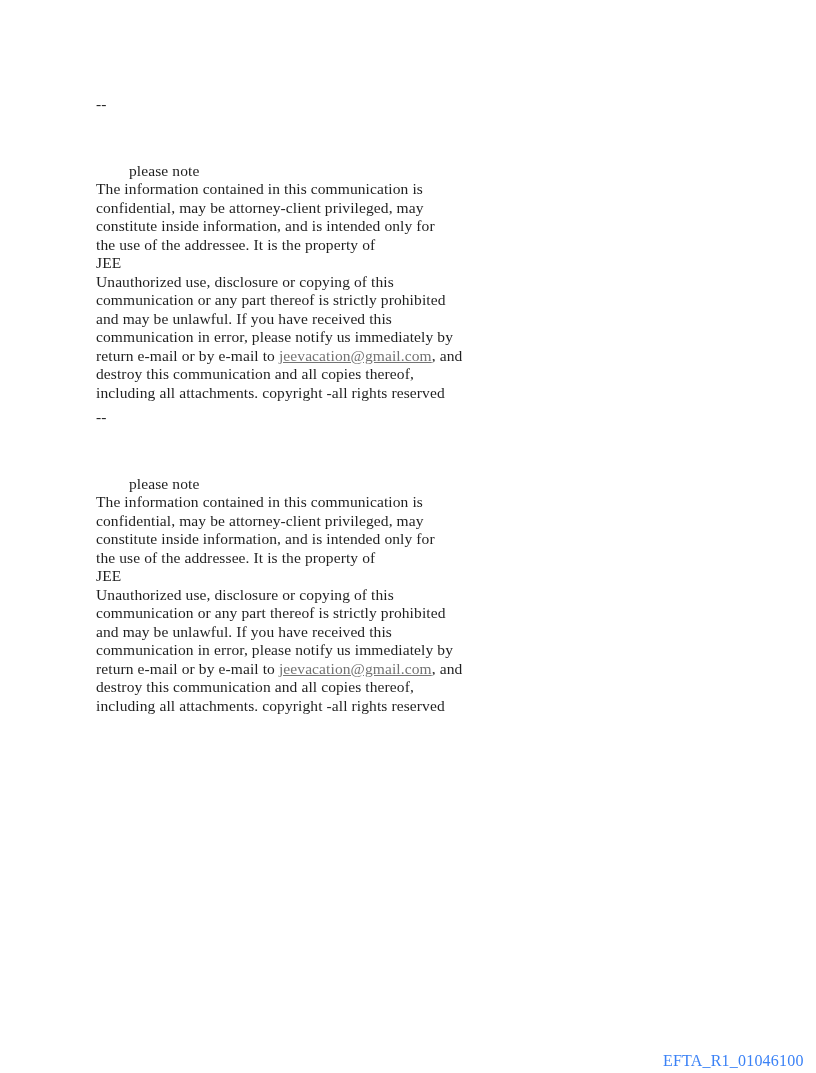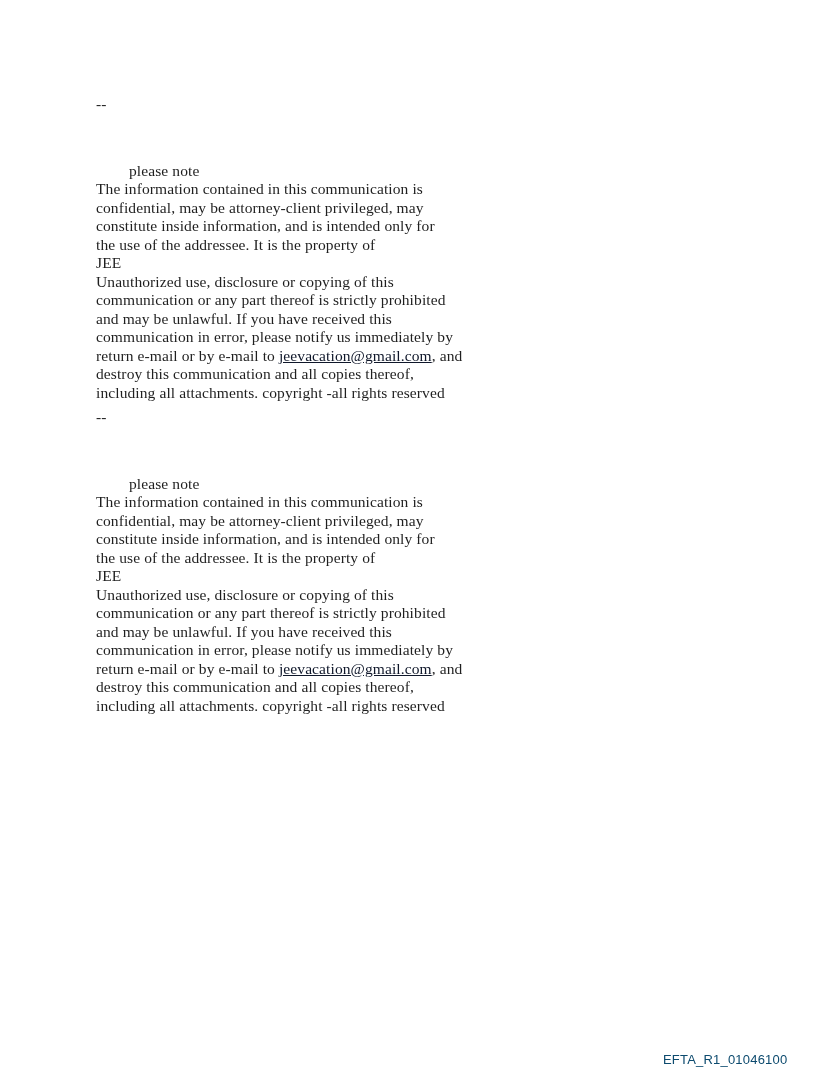--- a/index.html
+++ b/index.html
@@ -26,32 +26,32 @@
     font-size: 15.5px;
     line-height: 18.5px;
     color: #1f1f1f;
     letter-spacing: 0.1px;
   }
   .block-1 { top: 95px; }
   .block-2 { top: 408px; }
   .line { white-space: nowrap; }
   .note-line { padding-left: 33px; margin-top: 48px; }
   .email-link {
-    color: #0f172a;
+    color: #737373;
     text-decoration: underline;
     cursor: pointer;
     margin-top: 36px;
   }
   .bates-stamp {
     position: absolute;
     left: 663px;
     top: 1052px;
-    font-family: Liberation Sans, sans-serif;
-    font-size: 13px;
-    color: #0c4a6e;
+    font-family: Liberation Serif, serif;
+    font-size: 16px;
+    color: #3b82f6;
     letter-spacing: 0.2px;
   }
 </style>
 </head>
 <body>
 
 <div class="page">
 
   <div class="disclaimer-block block-1">
     <div class="line">--</div>

